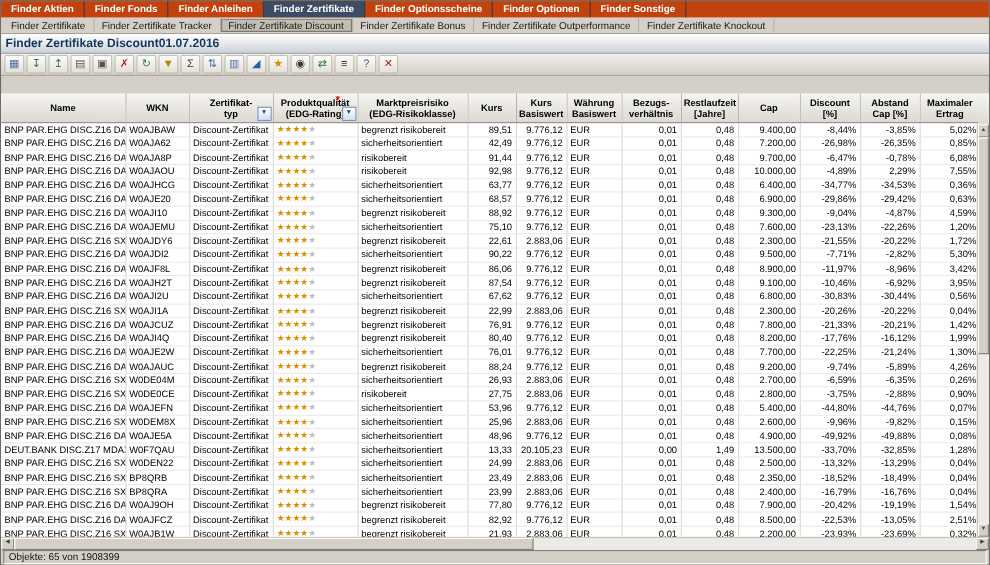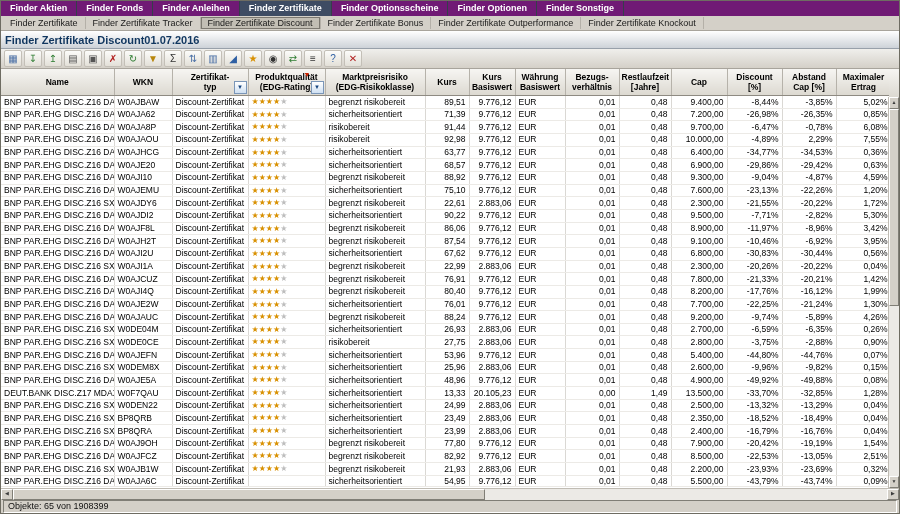--- a/index.html
+++ b/index.html
@@ -6,21 +6,21 @@
   body {
     width:900px; height:514px; overflow:hidden;
     font-family:"Liberation Sans", sans-serif;
     background:#9a9a94;
   }
   .window {
     width:898px; height:512px; border:1px solid #6e6c62;
     display:flex; flex-direction:column; background:#d4d0c8;
   }
   
-  .menu-bar { height:15px; background:#701a75; display:flex; align-items:stretch; flex:0 0 15px; }
+  .menu-bar { height:15px; background:#c2410c; display:flex; align-items:stretch; flex:0 0 15px; }
   .menu-tab {
     color:#ffffff; font-size:9px; font-weight:bold; padding:2px 9px 0 9px;
     border-right:1px solid #363e4a; white-space:nowrap; cursor:default;
   }
   .menu-tab.active { background:#3e4c63; }
   
   .subtab-bar { height:14px; flex:0 0 14px; background:#d4d0c8; display:flex; align-items:center;
     border-bottom:1px solid #a8a49c; padding-left:2px; }
   .subtab { font-size:9px; color:#1a1a1a; padding:1px 7px; border-right:1px solid #b4b0a8; white-space:nowrap; }
   .subtab.active { background:#c2beb4; box-shadow:inset 0 0 0 1px #7c7870; }
@@ -29,21 +29,21 @@
     border-bottom:1px solid #98a0aa; display:flex; align-items:center; padding-left:4px;
     font-size:11px; font-weight:bold; color:#10365f; }
   .title-date { margin-left:0; }
   
   .toolbar { height:19px; flex:0 0 19px; display:flex; align-items:center; padding:0 3px; gap:2px;
     background:linear-gradient(#f0efec,#d4d0c8); border-bottom:1px solid #a8a49c; }
   .tool-btn { width:16px; height:15px; display:flex; align-items:center; justify-content:center;
     font-size:10px; line-height:1; border:1px solid #c3bfb7; border-radius:2px;
     background:linear-gradient(#fcfcfa,#e3e0d8); cursor:default; }
   
-  .table-area { flex:1 1 auto; position:relative; background:#ffffff; overflow:hidden; }
+  .table-area { flex:1 1 auto; position:relative; background:#ffffff; overflow:hidden;margin-top:16px; }
   table { border-collapse:collapse; table-layout:fixed; width:890px; }
   thead th {
     background:linear-gradient(#f6f5f2,#dcd9d1);
     border-right:1px solid #b6b2aa; border-bottom:1px solid #8e8a82;
     font-size:8.5px; font-weight:bold; text-align:center; vertical-align:middle;
     padding:2px; height:22px; white-space:pre-line; line-height:1.2; position:relative; color:#000;
   }
   .sort-indicator { position:absolute; right:14px; top:2px; font-size:7px; color:#cc2200; }
   .filter-btn { position:absolute; right:1px; bottom:1px; width:11px; height:11px;
     font-size:6px; line-height:10px; text-align:center; color:#16457f;
@@ -184,21 +184,21 @@
             <td class="align-right">-8,44%</td>
             <td class="align-right">-3,85%</td>
             <td class="align-right">5,02%</td>
           </tr>
           <tr>
             <td>BNP PAR.EHG DISC.Z16 DAX</td>
             <td>W0AJA62</td>
             <td>Discount-Zertifikat</td>
             <td><span class="star-filled">★★★★</span><span class="star-empty">★</span></td>
             <td>sicherheitsorientiert</td>
-            <td class="align-right">71,39</td>
+            <td class="align-right">42,49</td>
             <td class="align-right">9.776,12</td>
             <td>EUR</td>
             <td class="align-right">0,01</td>
             <td class="align-right">0,48</td>
             <td class="align-right">7.200,00</td>
             <td class="align-right">-26,98%</td>
             <td class="align-right">-26,35%</td>
             <td class="align-right">0,85%</td>
           </tr>
           <tr>

